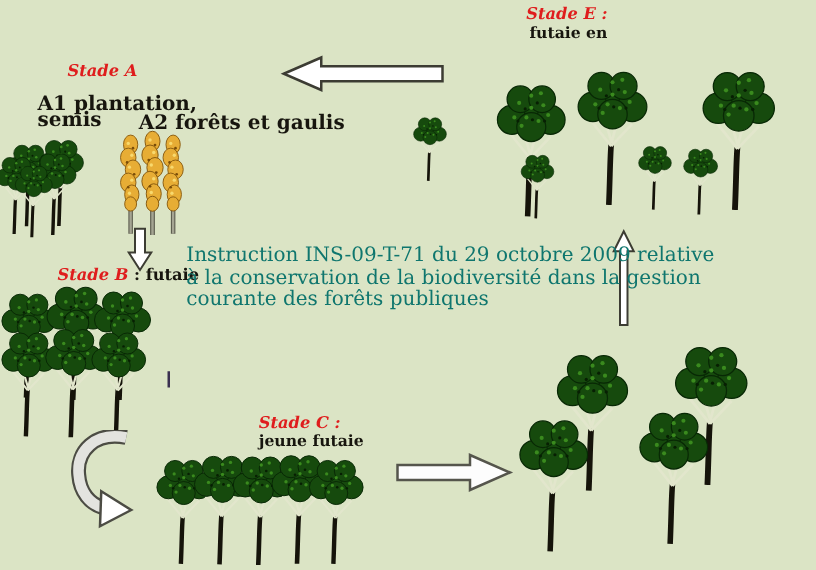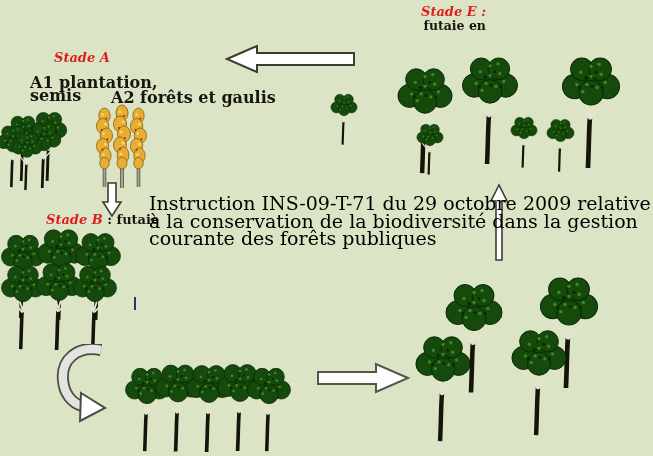--- a/index.html
+++ b/index.html
@@ -7,21 +7,21 @@
   #stage-canvas {
     position:relative; width:653px; height:456px;
     background:#dbe4c5; overflow:hidden;
     font-family:"DejaVu Serif","Liberation Serif",serif;
   }
   svg.layer { position:absolute; left:0; top:0; }
   .abs { position:absolute; }
   .stage-title { color:#df1d1d; font-weight:bold; font-style:italic; font-size:13px; line-height:15px; }
   .stage-sub   { color:#17150e; font-weight:bold; font-size:12.5px; line-height:14.5px; }
   .plain-bold  { color:#17150e; font-weight:bold; font-size:16px; line-height:13px; }
-  .instruction { color:#000000; font-size:19px; line-height:17.5px; }
+  .instruction { color:#0f766e; font-size:16px; line-height:17.5px; }
   .cursor-mark { width:2px; height:13px; background:#3a3050; }
   .arrow-svg { position:absolute; }
 </style>
 </head>
 <body>
 
 <div id="stage-canvas">
 
   <svg class="layer" id="trees-layer" width="653" height="456" viewBox="0 0 653 456">
     <defs>
@@ -155,17 +155,21 @@
   </div>
 
   <div class="abs instruction" style="left:149px; top:195px;">
     <div>Instruction INS-09-T-71 du 29 octobre 2009 relative</div>
     <div>à la conservation de la biodiversité dans la gestion</div>
     <div>courante des forêts publiques</div>
   </div>
 
   <div class="abs cursor-mark" style="left:134px; top:297px;"></div>
 
+  <div class="abs" style="left:207px; top:331px;">
+    <div class="stage-title">Stade C :</div>
+    <div class="stage-sub">jeune futaie</div>
+  </div>
 
   <div class="abs" style="left:405px; top:259px;">
   </div>
 
 </div>
 
 </body></html>

